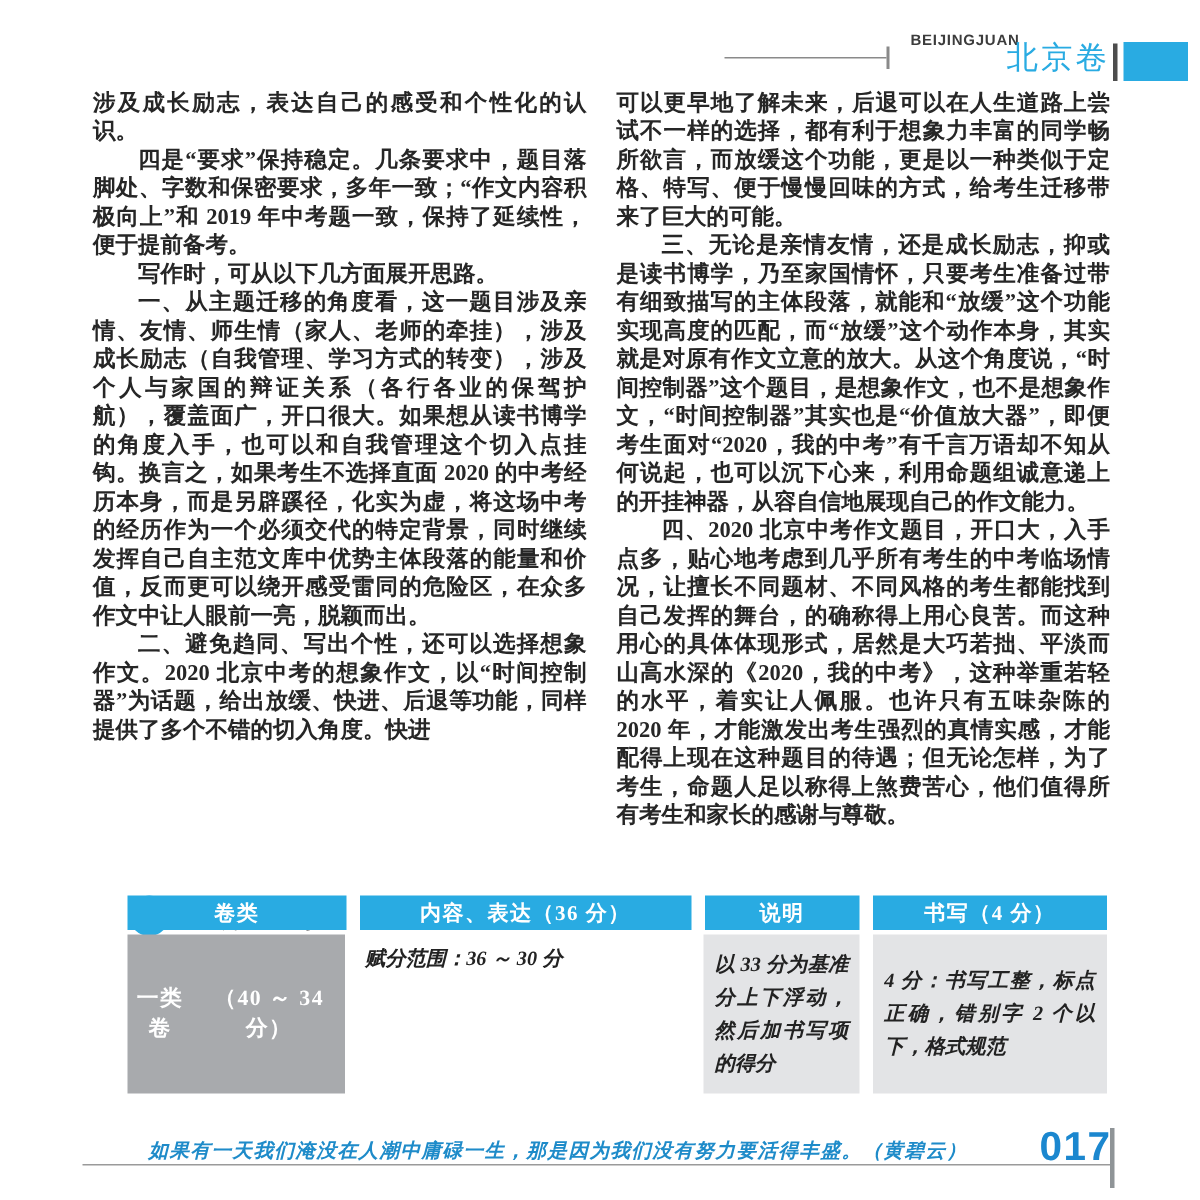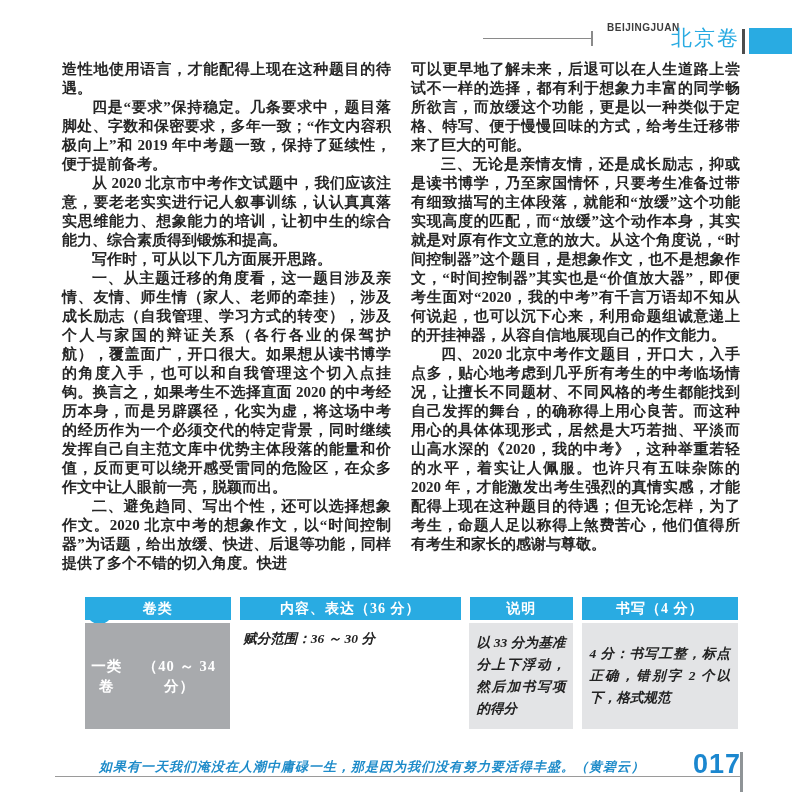--- a/index.html
+++ b/index.html
@@ -110,23 +110,22 @@
 
   <div class="top-rule"></div>
   <div class="top-tick"></div>
   <span class="brand-en">BEIJINGJUAN</span>
   <span class="brand-cn">北京卷</span>
   <div class="brand-sep"></div>
   <div class="brand-block"></div>
 
   <div class="columns">
     <div class="col">
-      <p class="noindent">造性地使用语言，才能配得上现在这种题目的待遇。</p>
+      <p class="noindent">涉及成长励志，表达自己的感受和个性化的认识。</p>
       <p>四是“要求”保持稳定。几条要求中，题目落脚处、字数和保密要求，多年一致；“作文内容积极向上”和 2019 年中考题一致，保持了延续性，便于提前备考。</p>
-      <p>从 2020 北京市中考作文试题中，我们应该注意，要老老实实进行记人叙事训练，认认真真落实思维能力、想象能力的培训，让初中生的综合能力、综合素质得到锻炼和提高。</p>
       <p>写作时，可从以下几方面展开思路。</p>
       <p>一、从主题迁移的角度看，这一题目涉及亲情、友情、师生情（家人、老师的牵挂），涉及成长励志（自我管理、学习方式的转变），涉及个人与家国的辩证关系（各行各业的保驾护航），覆盖面广，开口很大。如果想从读书博学的角度入手，也可以和自我管理这个切入点挂钩。换言之，如果考生不选择直面 2020 的中考经历本身，而是另辟蹊径，化实为虚，将这场中考的经历作为一个必须交代的特定背景，同时继续发挥自己自主范文库中优势主体段落的能量和价值，反而更可以绕开感受雷同的危险区，在众多作文中让人眼前一亮，脱颖而出。</p>
       <p>二、避免趋同、写出个性，还可以选择想象作文。2020 北京中考的想象作文，以“时间控制器”为话题，给出放缓、快进、后退等功能，同样提供了多个不错的切入角度。快进</p>
     </div>
     <div class="col">
       <p class="noindent">可以更早地了解未来，后退可以在人生道路上尝试不一样的选择，都有利于想象力丰富的同学畅所欲言，而放缓这个功能，更是以一种类似于定格、特写、便于慢慢回味的方式，给考生迁移带来了巨大的可能。</p>
       <p>三、无论是亲情友情，还是成长励志，抑或是读书博学，乃至家国情怀，只要考生准备过带有细致描写的主体段落，就能和“放缓”这个功能实现高度的匹配，而“放缓”这个动作本身，其实就是对原有作文立意的放大。从这个角度说，“时间控制器”这个题目，是想象作文，也不是想象作文，“时间控制器”其实也是“价值放大器”，即便考生面对“2020，我的中考”有千言万语却不知从何说起，也可以沉下心来，利用命题组诚意递上的开挂神器，从容自信地展现自己的作文能力。</p>
       <p>四、2020 北京中考作文题目，开口大，入手点多，贴心地考虑到几乎所有考生的中考临场情况，让擅长不同题材、不同风格的考生都能找到自己发挥的舞台，的确称得上用心良苦。而这种用心的具体体现形式，居然是大巧若拙、平淡而山高水深的《2020，我的中考》，这种举重若轻的水平，着实让人佩服。也许只有五味杂陈的 2020 年，才能激发出考生强烈的真情实感，才能配得上现在这种题目的待遇；但无论怎样，为了考生，命题人足以称得上煞费苦心，他们值得所有考生和家长的感谢与尊敬。</p>
     </div>
   </div>

